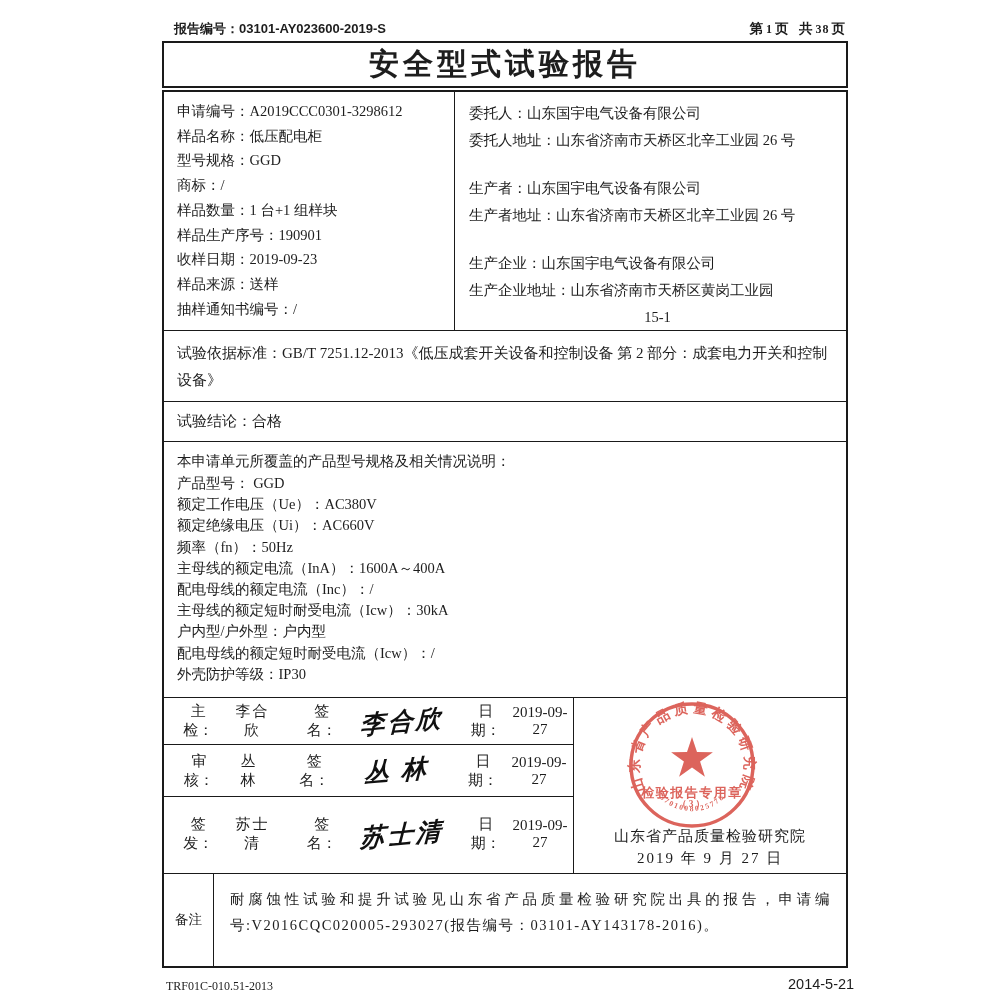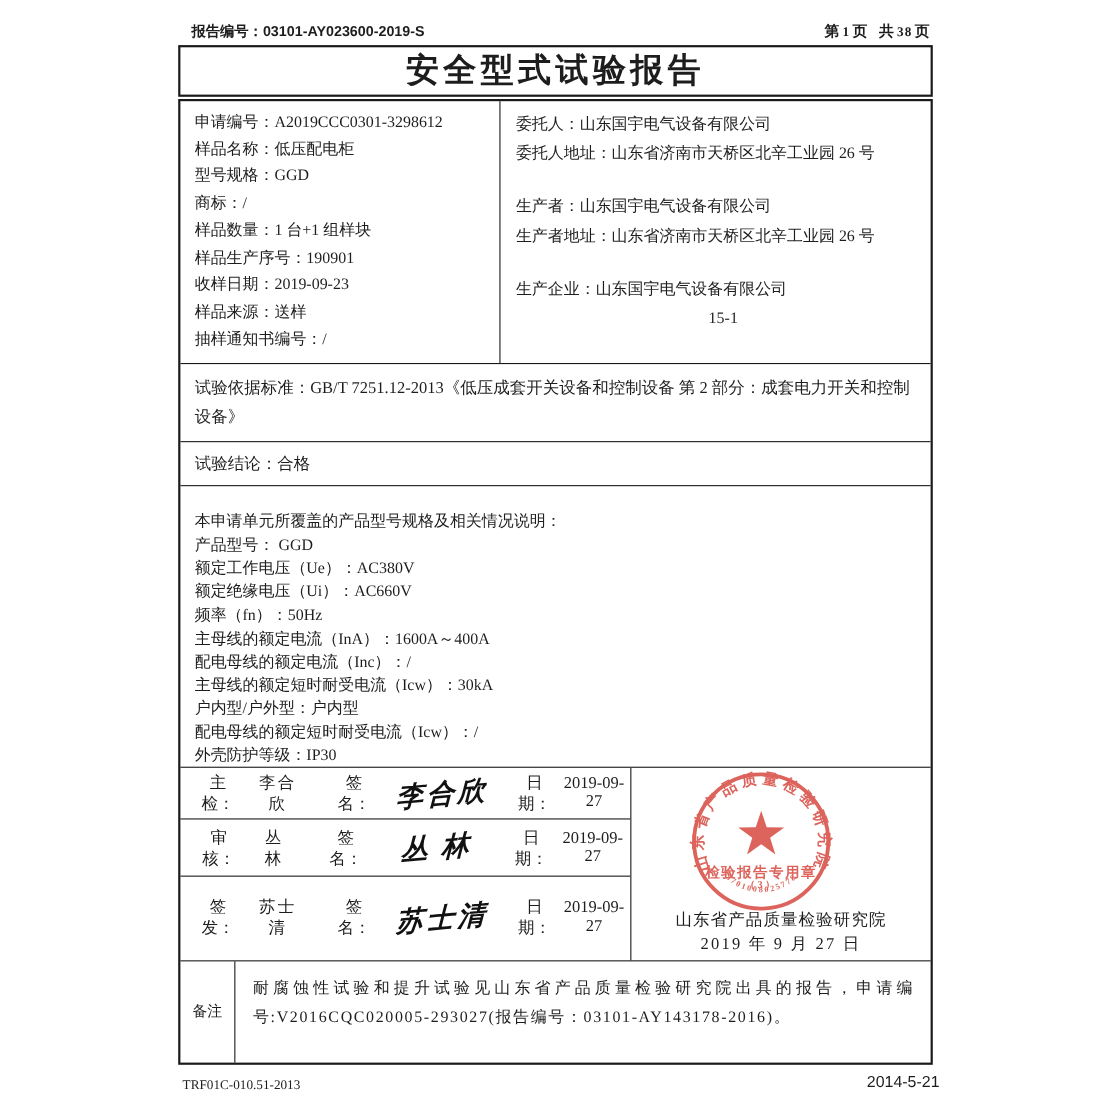--- a/index.html
+++ b/index.html
@@ -26,21 +26,21 @@
   .c-left { width:291px; border-right:1.5px solid #1a1a1a; padding:7px 0 0 13px;
             font-size:14.5px; line-height:24.7px; }
   .c-right { flex:1; padding:8px 0 0 14px; font-size:14.5px; }
   .grp { line-height:27px; margin-bottom:21px; }
   .grp:last-child { margin-bottom:0; }
   .addr-cont { text-align:center; }
 
   .r-standard { height:71px; padding:9px 13px 0 13px; font-size:15px; line-height:27px; }
   .r-conclusion { height:40px; padding:10px 13px 0 13px; font-size:15px; }
 
-  .r-coverage { height:256px; padding:21px 13px 0 13px; font-size:14.5px; }
+  .r-coverage { height:256px; padding:8px 13px 0 13px; font-size:14.5px; }
   .cov-heading { line-height:23px; }
   .cov-line { line-height:21.2px; }
 
   .r-sign { display:flex; height:176px; }
   .sign-left { width:410px; border-right:1.5px solid #1a1a1a;text-align:center; }
   .sign-row { display:flex; align-items:center; padding-left:13px; font-size:15px; }
   .sign-row.sr0 { height:46px; }
   .sign-row.sr1 { height:52px; border-top:1.5px solid #1a1a1a; }
   .sign-row.sr2 { height:75px; border-top:1.5px solid #1a1a1a; }
   .sign-row .name { margin-left:9px; letter-spacing:2px; }
@@ -107,20 +107,21 @@
         <div class="grp">
           <div>委托人：山东国宇电气设备有限公司</div>
           <div>委托人地址：山东省济南市天桥区北辛工业园 26 号</div>
         </div>
         <div class="grp">
           <div>生产者：山东国宇电气设备有限公司</div>
           <div>生产者地址：山东省济南市天桥区北辛工业园 26 号</div>
         </div>
         <div class="grp">
           <div>生产企业：山东国宇电气设备有限公司</div>
+          <div>生产企业地址：山东省济南市天桥区黄岗工业园</div>
           <div class="addr-cont">15-1</div>
         </div>
       </div>
     </div>
 
     <div class="row r-standard">
       <div>试验依据标准：GB/T 7251.12-2013《低压成套开关设备和控制设备 第 2 部分：成套电力开关和控制设备》</div>
     </div>
 
     <div class="row r-conclusion">

